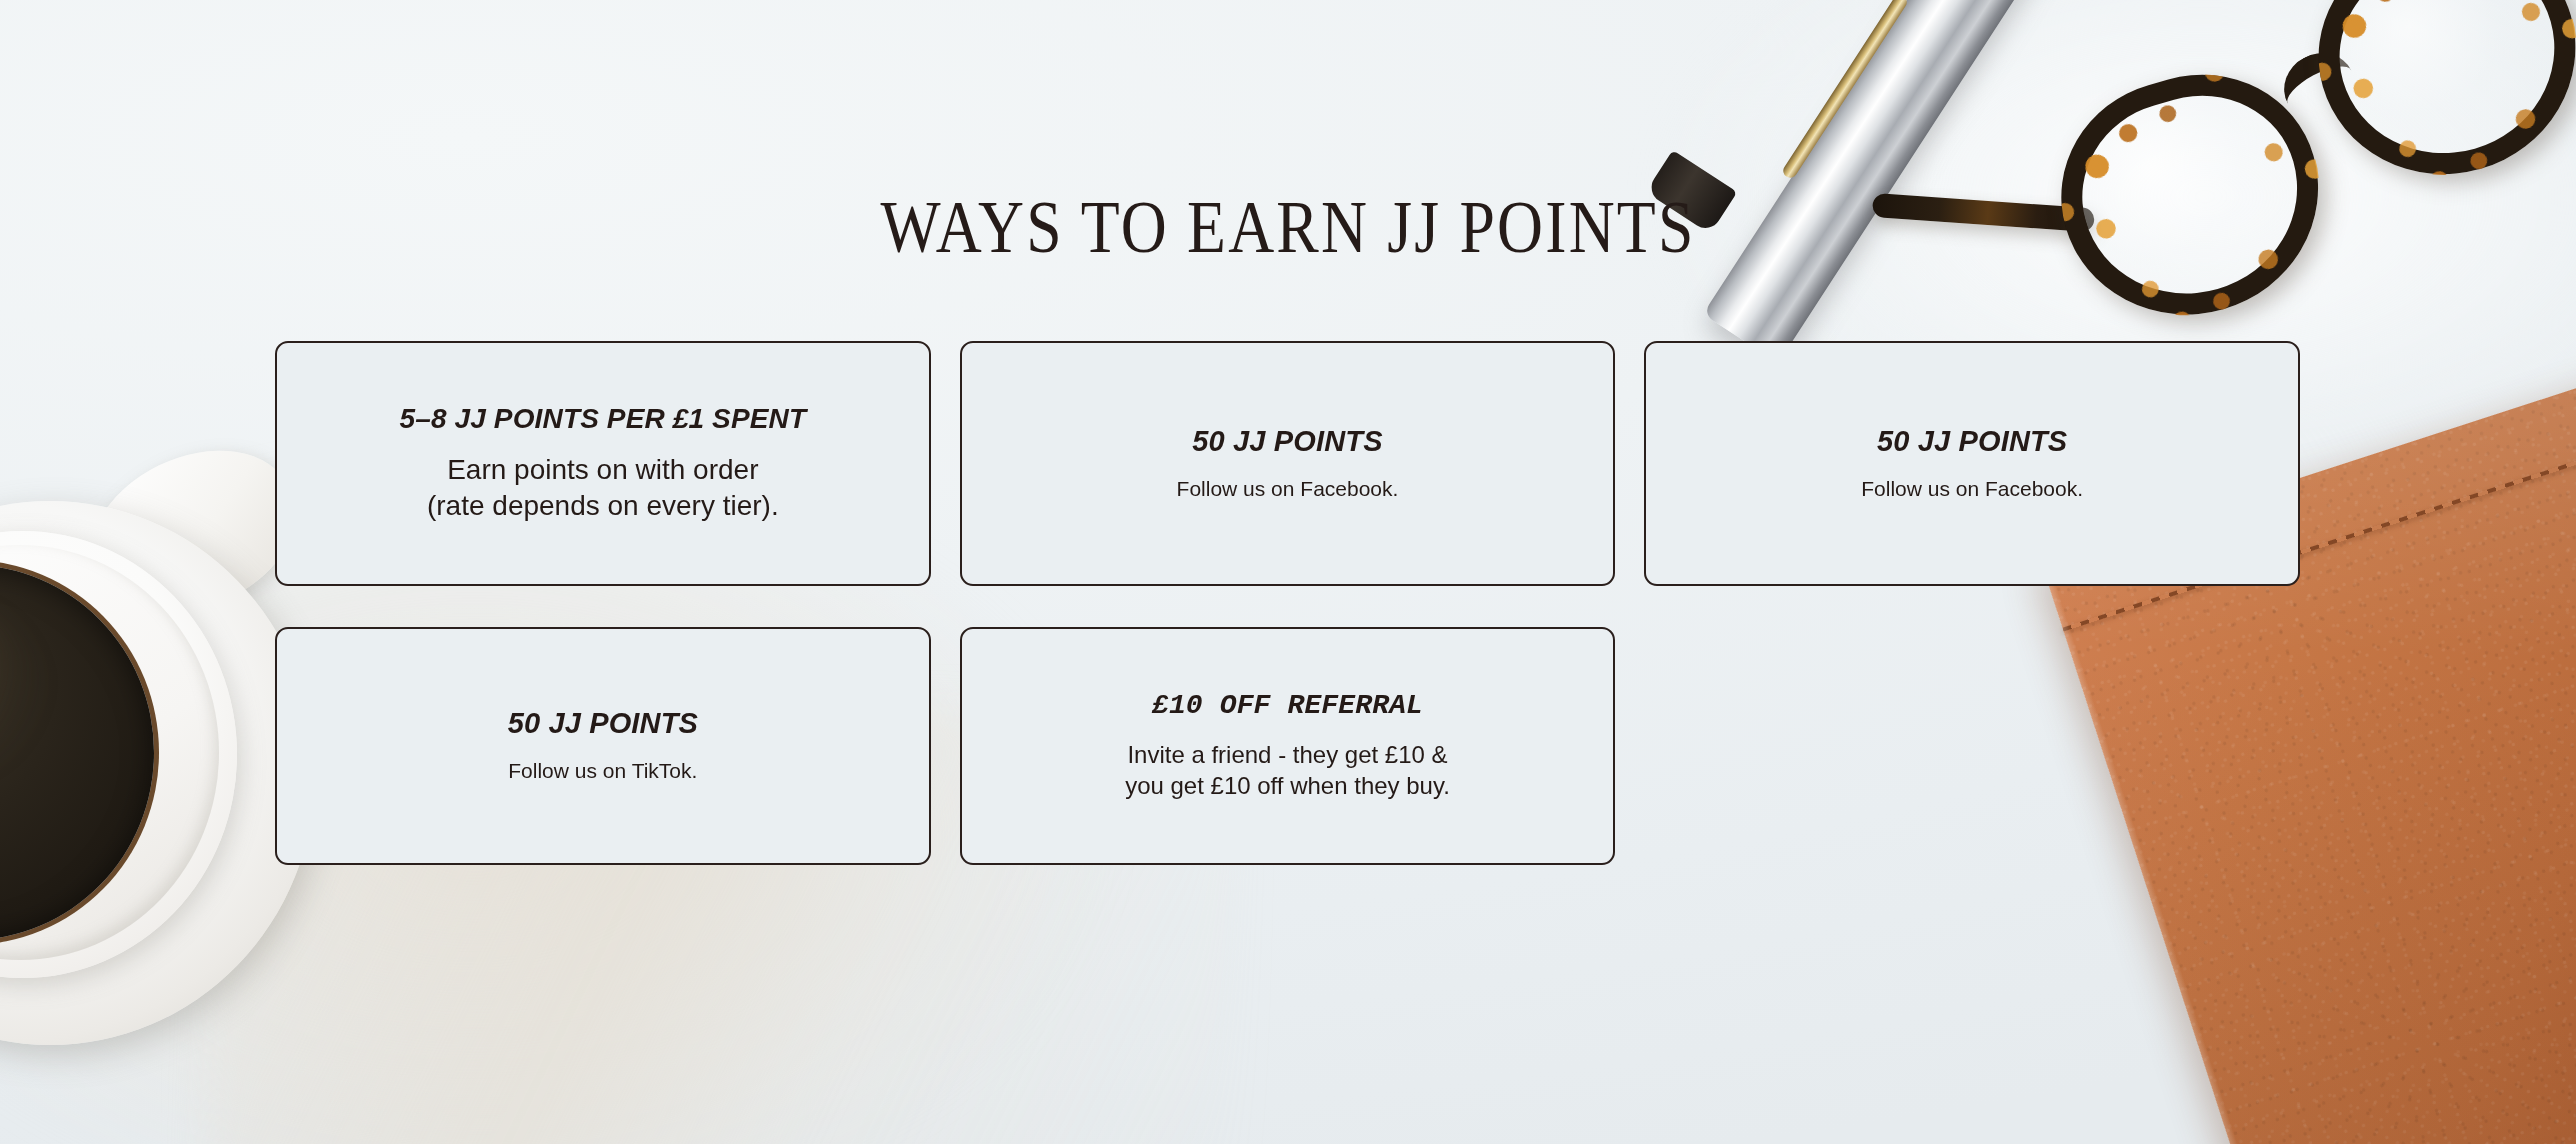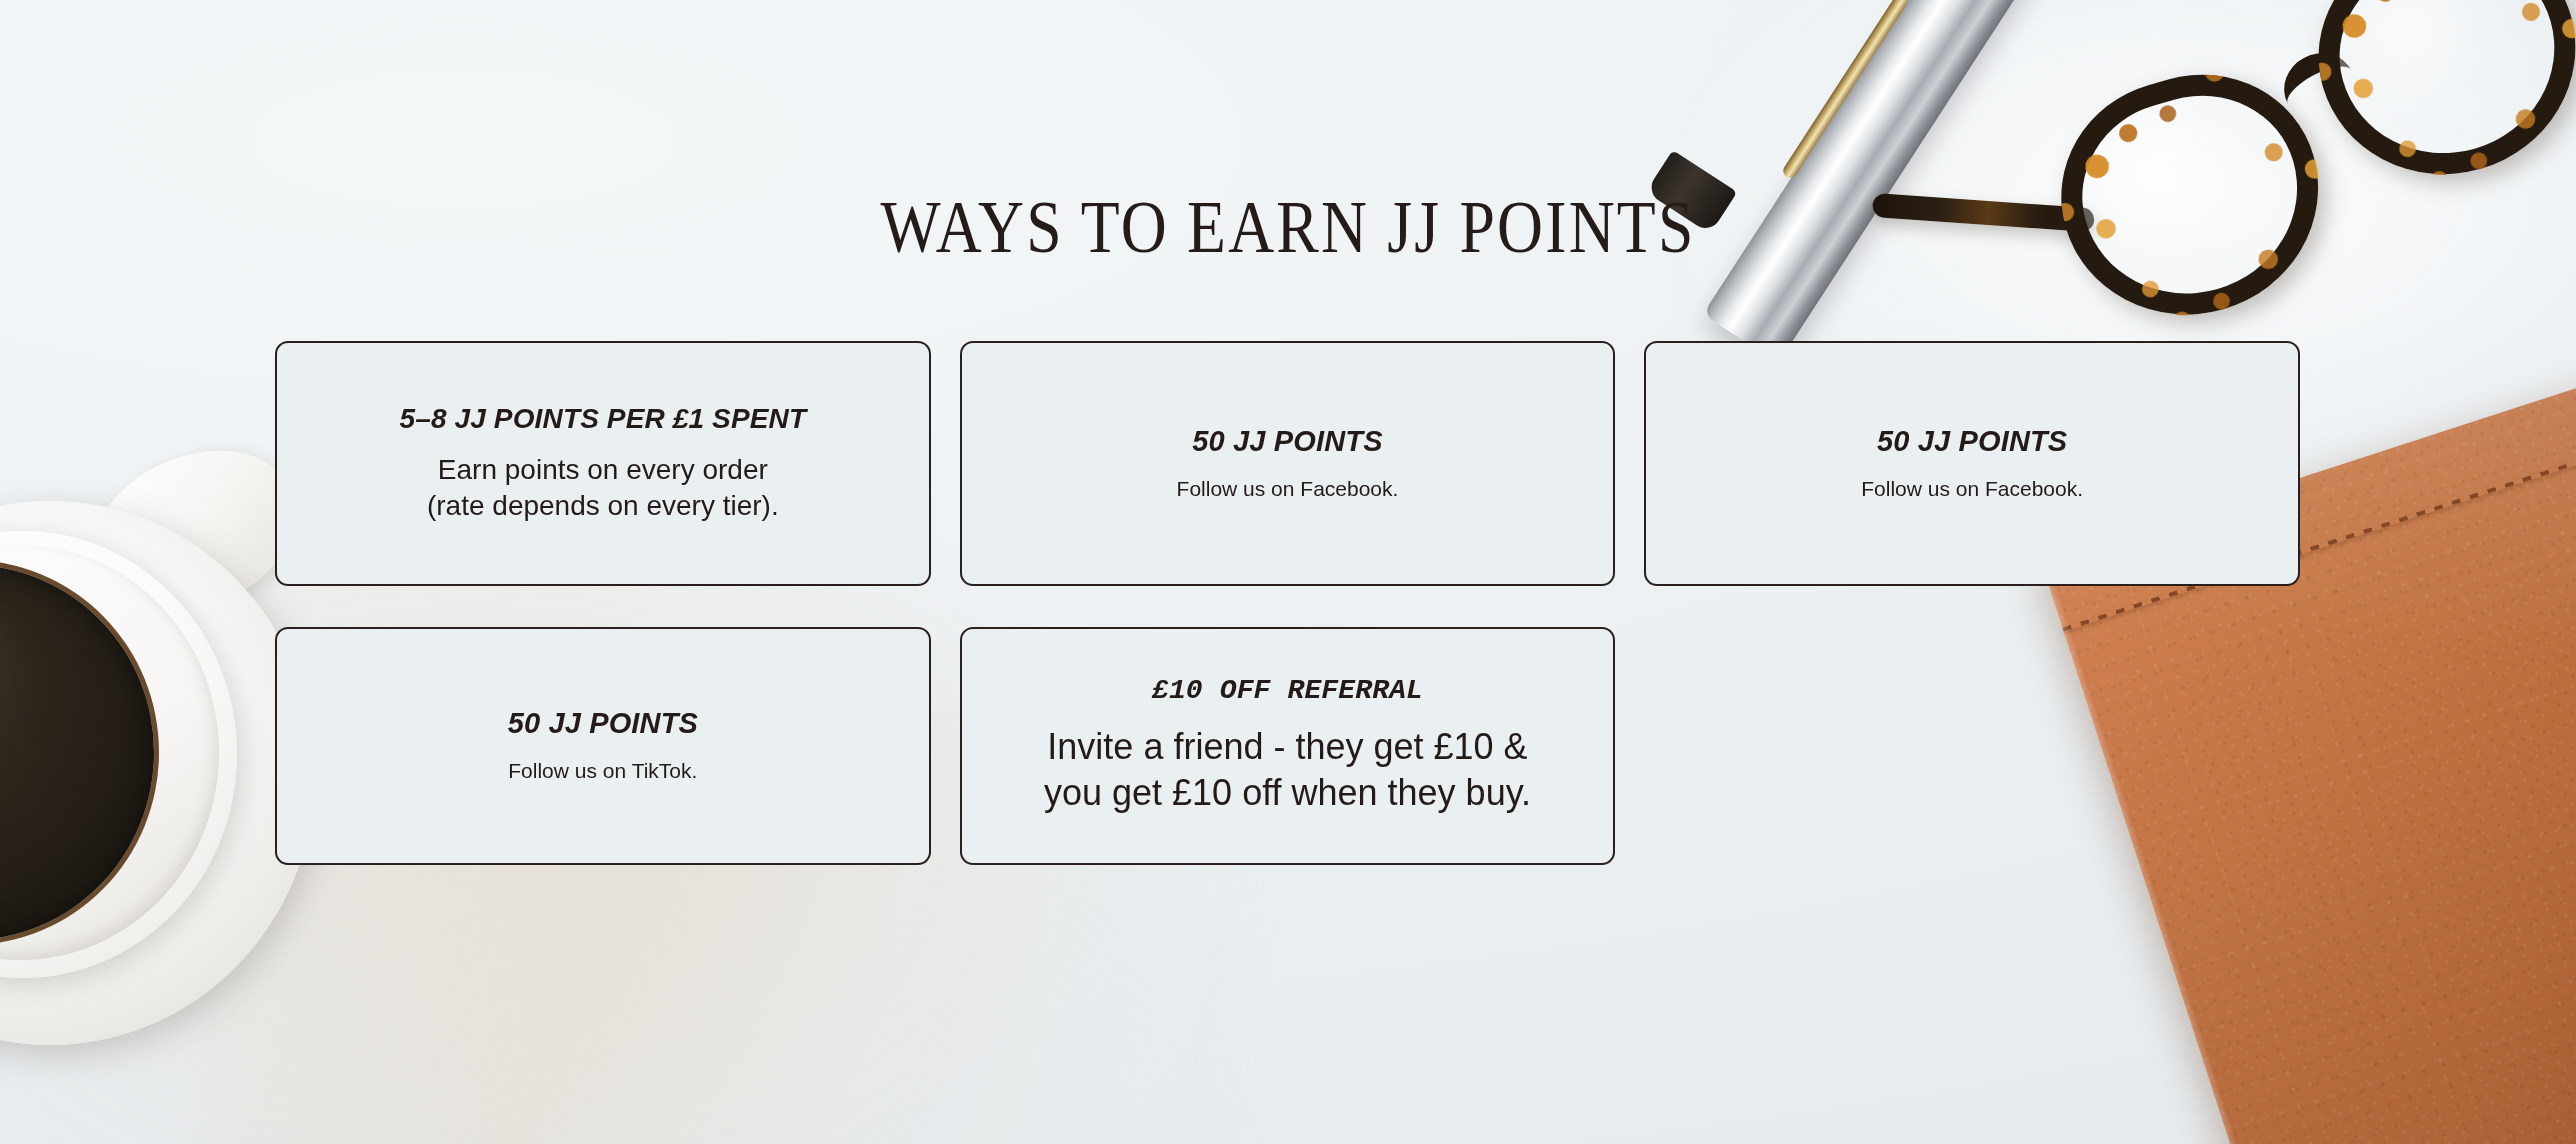--- a/index.html
+++ b/index.html
@@ -266,21 +266,21 @@
     font-size:21px;
     line-height:1.30;
     color:#241a17;
     max-width:100%;
   }
   .card-body .ln { display:block; }
 
   
   .card-1 .card-heading { font-size:28px; }
   .card-6 .card-heading { font-size:28px;font-family:Liberation Mono, monospace; }
-  .card-6 .card-body { font-size:36px; }
+  .card-6 .card-body { font-size:24px; }
   .card-1 .card-body { font-size:28px; }
 </style>
 </head>
 <body>
 
 <div id="stage">
 
   <div class="photo">
     <div class="desk"></div>
     <div class="desk-wash-a"></div>
@@ -320,21 +320,21 @@
 
   <div class="content">
 
     <h1 class="title">WAYS TO EARN JJ POINTS</h1>
 
     <div class="grid">
 
       <div class="card card-1">
         <div class="card-heading">5–8 JJ POINTS PER £1 SPENT</div>
         <div class="card-body">
-          <span class="ln">Earn points on every order</span>
+          <span class="ln">Earn points on with order</span>
           <span class="ln">(rate depends on every tier).</span>
         </div>
       </div>
 
       <div class="card card-2">
         <div class="card-heading">50 JJ POINTS</div>
         <div class="card-body">
           <span class="ln">Follow us on Facebook.</span>
         </div>
       </div>

